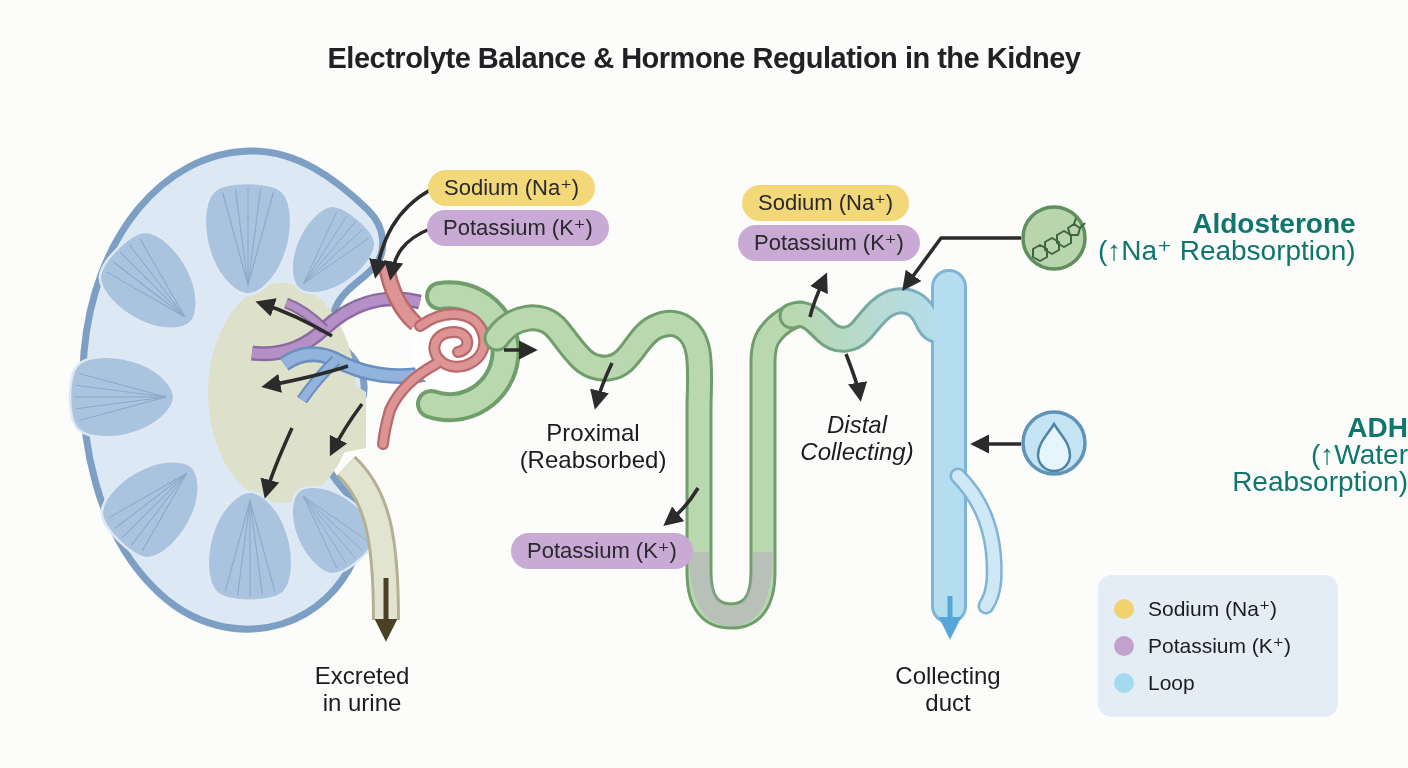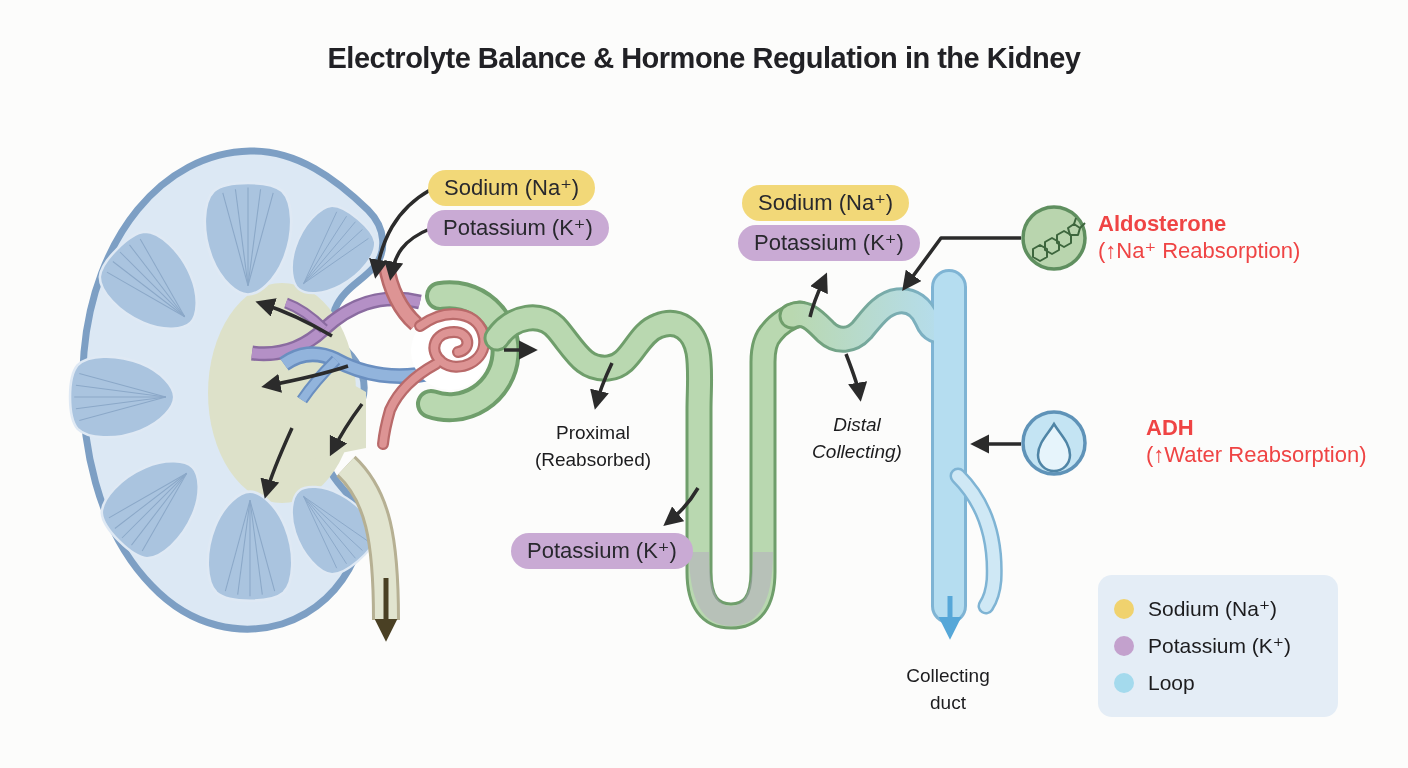--- a/index.html
+++ b/index.html
@@ -3,22 +3,22 @@
 <meta charset="utf-8">
 <style>
   html,body{margin:0;padding:0;background:#fcfcfb;}
   .stage{position:relative;width:1408px;height:768px;overflow:hidden;background:#fcfcfb;
          font-family:"Liberation Sans","DejaVu Sans",sans-serif;color:#1d1d20;}
   .stage svg{position:absolute;left:0;top:0;}
   .title{position:absolute;left:0;right:0;top:42px;text-align:center;
          font-size:29px;font-weight:800;letter-spacing:-0.5px;color:#212125;}
   .pill{position:absolute;height:36px;line-height:36px;padding:0 16px;border-radius:19px;
         font-size:22px;color:#28282d;white-space:nowrap;}
-  .lbl{position:absolute;text-align:center;font-size:19px;line-height:27px;color:#1c1c1e;}
-  .hormone{position:absolute;font-size:22px;line-height:27px;color:#ef4444;}
+  .lbl{position:absolute;text-align:center;font-size:24px;line-height:27px;color:#1c1c1e;}
+  .hormone{position:absolute;font-size:28px;line-height:27px;color:#0f766e;text-align:right;}
   .hormone .h-name{font-weight:700;}
   .legend{position:absolute;left:1098px;top:575px;width:240px;height:142px;
           background:#e4edf6;border-radius:14px;box-sizing:border-box;padding:15px 0 0 16px;}
   .legend-row{display:flex;align-items:center;height:37px;}
   .legend-dot{width:20px;height:20px;border-radius:50%;margin-right:14px;flex:0 0 auto;}
   .legend-label{font-size:21px;color:#1c1c1e;}
 </style>
 </head>
 <body>
 
@@ -176,20 +176,24 @@
     <div>(Reabsorbed)</div>
   </div>
   <div class="lbl" style="left:757px;top:411px;width:200px;font-style:italic;">
     <div>Distal</div>
     <div>Collecting)</div>
   </div>
   <div class="lbl" style="left:868px;top:662px;width:160px;">
     <div>Collecting</div>
     <div>duct</div>
   </div>
+  <div class="lbl" style="left:282px;top:662px;width:160px;">
+    <div>Excreted</div>
+    <div>in urine</div>
+  </div>
 
   <div class="hormone" style="left:1098px;top:210px;">
     <div class="h-name">Aldosterone</div>
     <div>(↑Na⁺ Reabsorption)</div>
   </div>
   <div class="hormone" style="left:1098px;top:414px;margin-left:48px;">
     <div class="h-name">ADH</div>
     <div>(↑Water Reabsorption)</div>
   </div>
 

